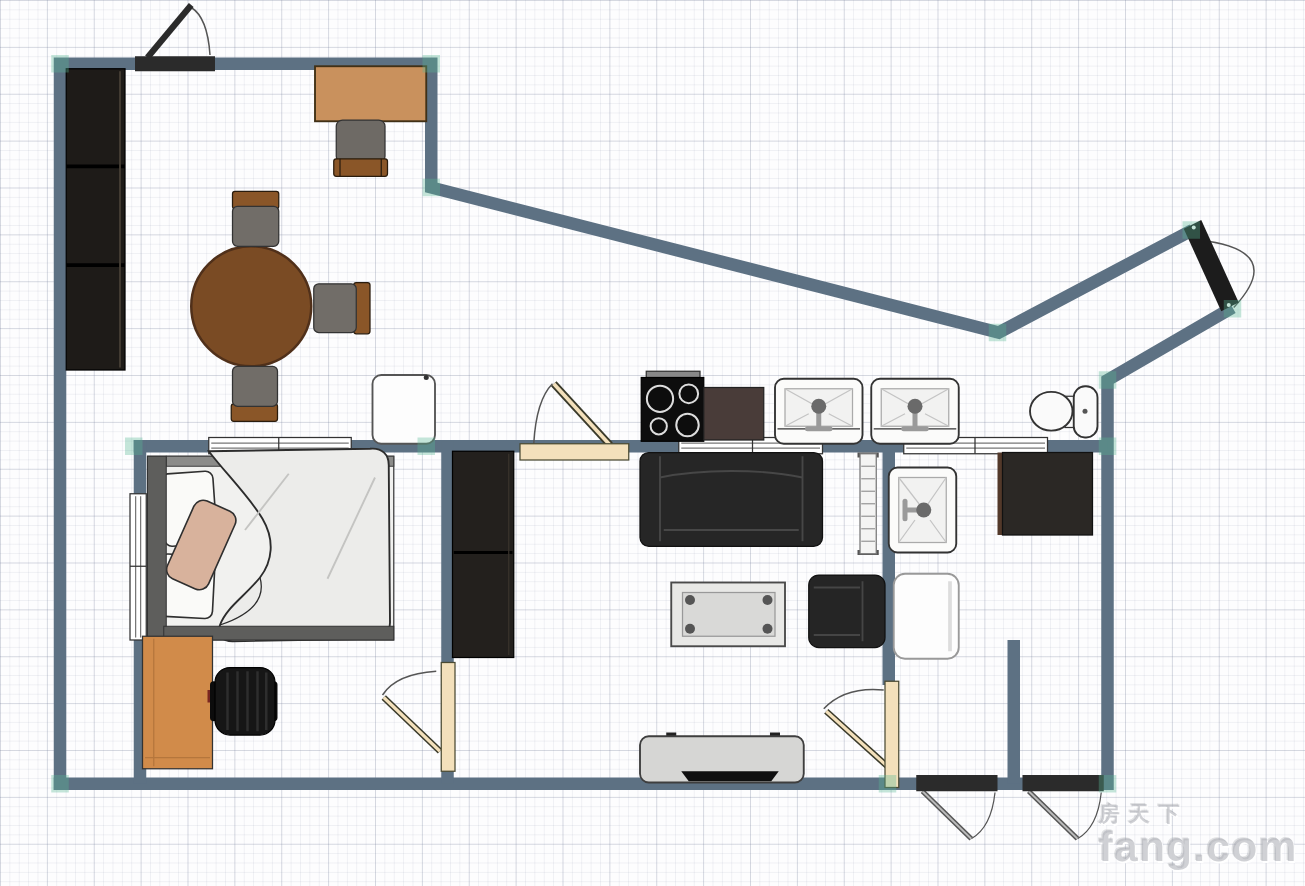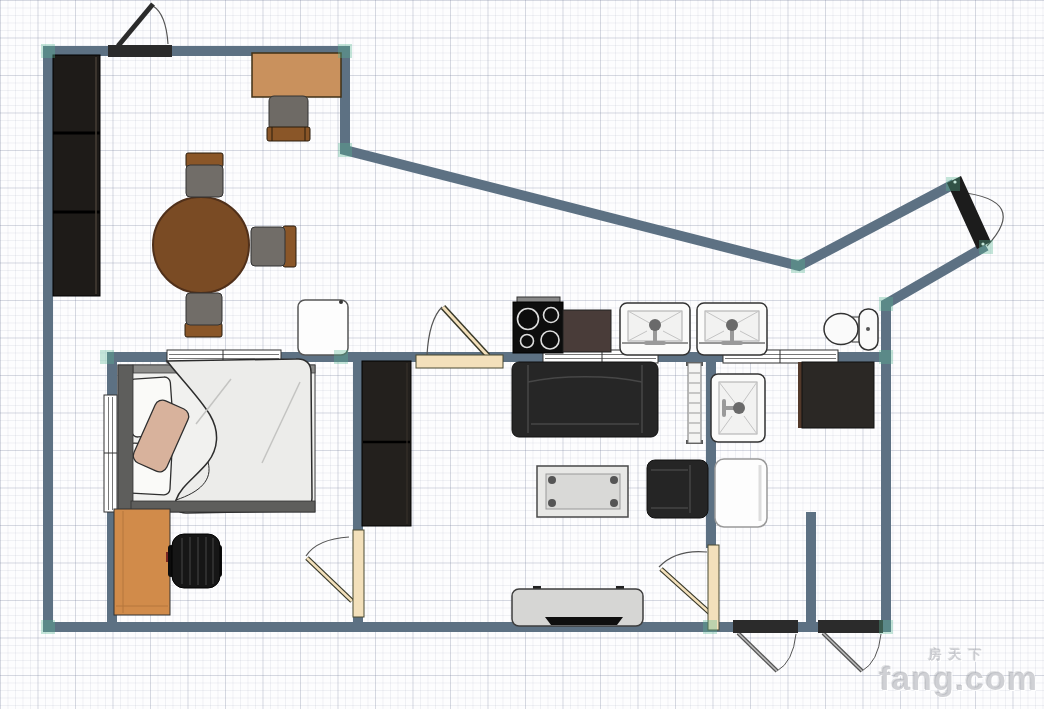--- a/index.html
+++ b/index.html
@@ -13,21 +13,21 @@
       linear-gradient(to bottom, rgba(140,150,175,.13) 1px, transparent 1px) 0 0/7.5px 7.5px,
       #fdfdfe;
   }
   svg{position:absolute;left:0;top:0;}
   .watermark{
     position:absolute;right:6px;bottom:12px;text-align:left;line-height:1.05;
     color:rgba(170,172,178,.55);
     text-shadow:1px 1px 0 rgba(255,255,255,.95), -1px -1px 0 rgba(140,142,148,.25);
     user-select:none;pointer-events:none;
   }
-  .watermark .cn{font-size:13px;font-weight:bold;letter-spacing:7px;text-align:center;}
+  .watermark .cn{font-size:17px;font-weight:bold;letter-spacing:7px;}
   .watermark .en{font-size:34px;font-weight:bold;letter-spacing:1px;}
 </style>
 </head>
 <body>
 
 <div id="canvas">
 <svg width="1044" height="709" viewBox="0 0 1044 709">
 
   <g stroke="#5d7183" stroke-width="10" fill="none" stroke-linejoin="miter">
     <path d="M48,632 L48,51 L345,51 L345,150 L799,266 L954,184"></path>

